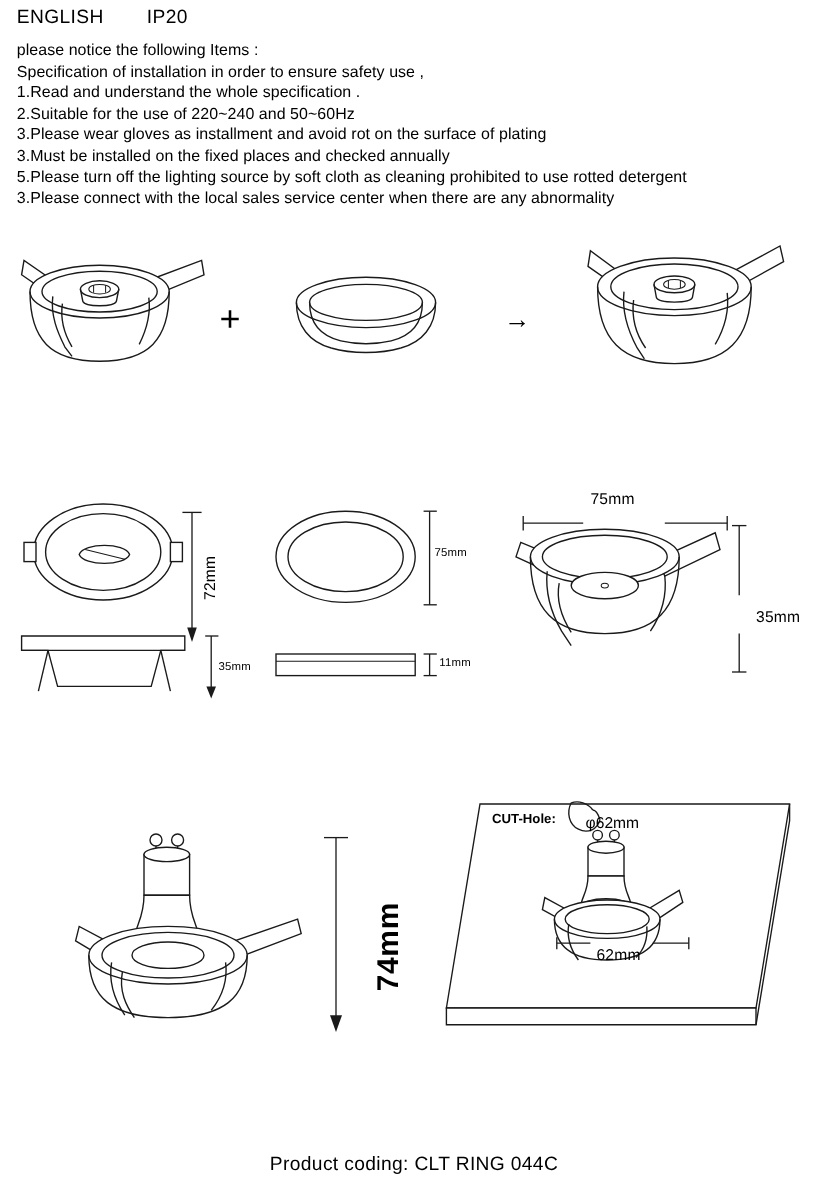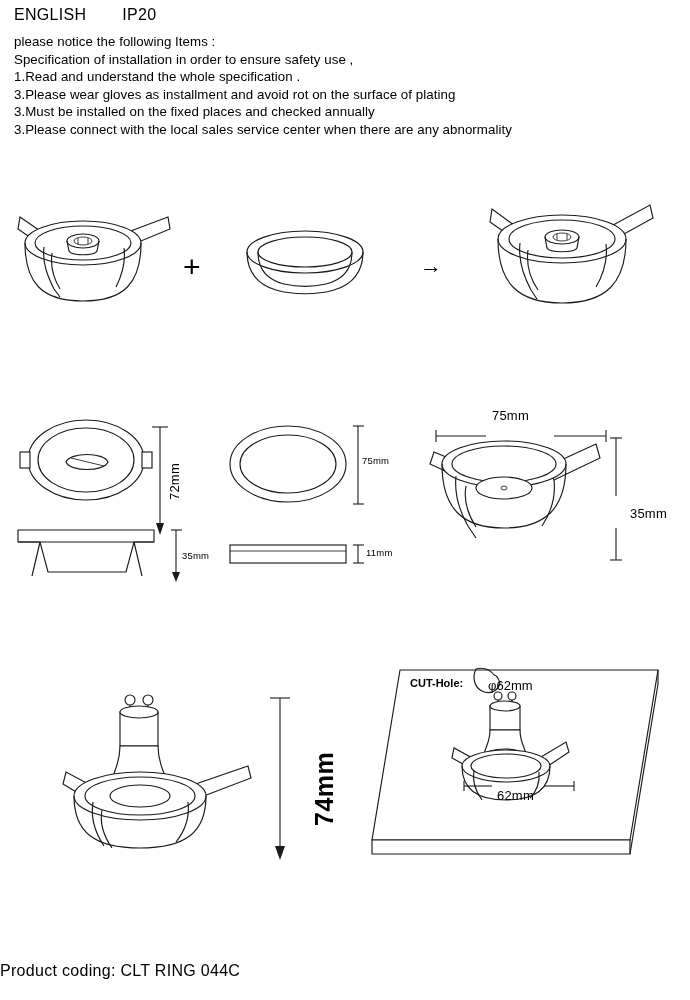--- a/index.html
+++ b/index.html
@@ -84,41 +84,43 @@
   .phi-label {
     position: absolute;
     font-size: 13px;
     white-space: nowrap;
   }
   .footer {
     position: absolute;
     left: 0;
     top: 962px;
     width: 690px;
-    text-align: left;
+    text-align: center;
     font-size: 16px;
     letter-spacing: .3px;
   }
 </style>
 </head>
 <body>
 
 <div class="sheet">
 
   <div class="header">
     <div class="header-row">
       <span>ENGLISH</span>
       <span>IP20</span>
     </div>
     <div class="spec-block">
       <div>please notice the following Items :</div>
       <div>Specification of installation in order to ensure safety use ,</div>
       <div>1.Read and understand the whole specification .</div>
+      <div>2.Suitable for the use of 220~240 and 50~60Hz</div>
       <div>3.Please wear gloves as installment and avoid rot on the surface of plating</div>
       <div>3.Must be installed on the fixed places and checked annually</div>
+      <div>5.Please turn off the lighting source by soft cloth as cleaning prohibited to use rotted detergent</div>
       <div>3.Please connect with the local sales service center when there are any abnormality</div>
     </div>
   </div>
 
   <div class="figure" style="left:8px; top:205px;">
     <svg width="170" height="115" viewBox="0 0 170 115">
 
       <path class="ln" d="M38 30 L12 12 L10 24 L36 42 Z"></path>
       <path class="ln" d="M112 30 L160 12 L162 24 L116 43 Z"></path>
 

